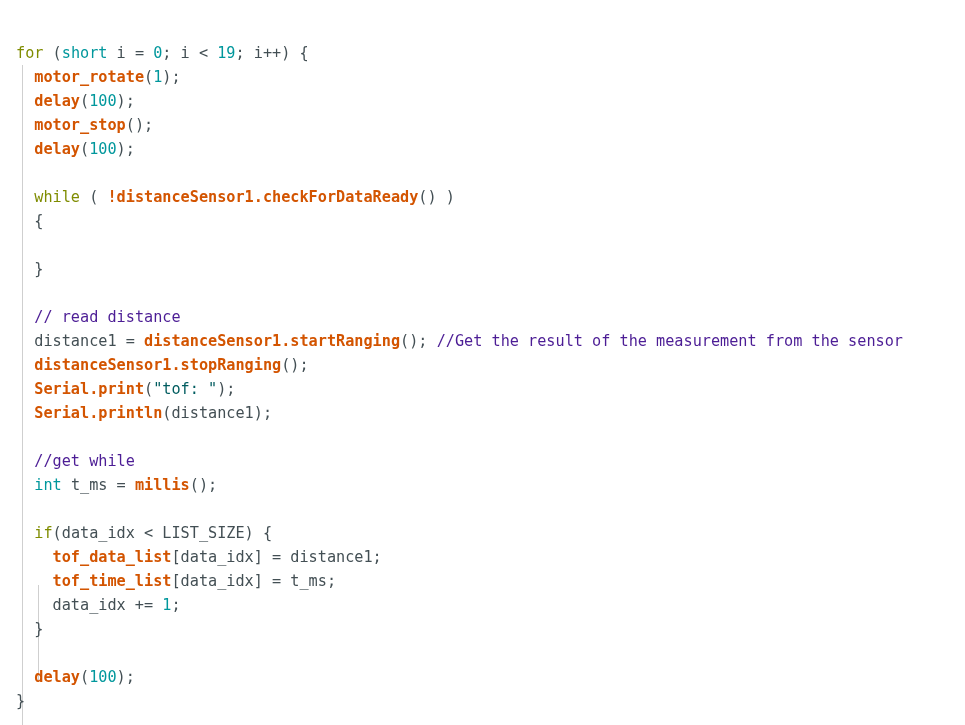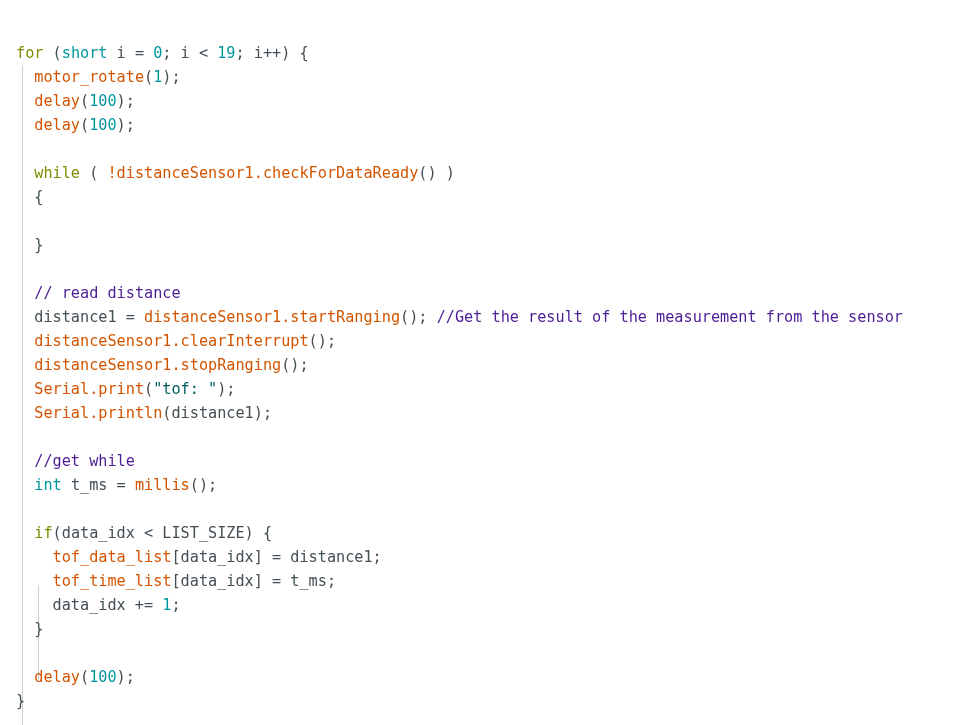--- a/index.html
+++ b/index.html
@@ -54,47 +54,47 @@
     white-space: pre;
     color: #434f54;
     padding-left: 16px;
     letter-spacing: 0px;
   }
 
   
   .tok-kw       { color: #7f8c00; }   
   .tok-type     { color: #00979c; }   
   .tok-num      { color: #00979c; }   
-  .tok-fn       { color: #d35400; }   
+  .tok-fn       { color: #d35400; font-weight: bold; }   
   .tok-str      { color: #005c5f; }   
   .tok-comment  { color: #4c1d95; }   
   .tok-plain    { color: #434f54; }   
 </style>
 </head>
 <body>
 
 <div id="code-editor">
 
   <div class="indent-guide guide-outer"></div>
   <div class="indent-guide guide-inner"></div>
 
   <div class="code-lines">
       <div class="code-line"><span class="tok-kw">for</span><span class="tok-plain"> (</span><span class="tok-type">short</span><span class="tok-plain"> i = </span><span class="tok-num">0</span><span class="tok-plain">; i &lt; </span><span class="tok-num">19</span><span class="tok-plain">; i++) {</span></div>
       <div class="code-line"><span class="tok-plain">  </span><span class="tok-fn">motor_rotate</span><span class="tok-plain">(</span><span class="tok-num">1</span><span class="tok-plain">);</span></div>
       <div class="code-line"><span class="tok-plain">  </span><span class="tok-fn">delay</span><span class="tok-plain">(</span><span class="tok-num">100</span><span class="tok-plain">);</span></div>
+      <div class="code-line"><span class="tok-plain">  </span><span class="tok-fn">motor_stop</span><span class="tok-plain">();</span></div>
       <div class="code-line"><span class="tok-plain">  </span><span class="tok-fn">delay</span><span class="tok-plain">(</span><span class="tok-num">100</span><span class="tok-plain">);</span></div>
       <div class="code-line">&nbsp;</div>
       <div class="code-line"><span class="tok-plain">  </span><span class="tok-kw">while</span><span class="tok-plain"> ( </span><span class="tok-fn">!distanceSensor1.checkForDataReady</span><span class="tok-plain">() )</span></div>
       <div class="code-line"><span class="tok-plain">  {</span></div>
       <div class="code-line">&nbsp;</div>
       <div class="code-line"><span class="tok-plain">  }</span></div>
       <div class="code-line">&nbsp;</div>
       <div class="code-line"><span class="tok-plain">  </span><span class="tok-comment">// read distance</span></div>
       <div class="code-line"><span class="tok-plain">  distance1 = </span><span class="tok-fn">distanceSensor1.startRanging</span><span class="tok-plain">(); </span><span class="tok-comment">//Get the result of the measurement from the sensor</span></div>
-      <div class="code-line"><span class="tok-plain">  </span><span class="tok-fn">distanceSensor1.clearInterrupt</span><span class="tok-plain">();</span></div>
       <div class="code-line"><span class="tok-plain">  </span><span class="tok-fn">distanceSensor1.stopRanging</span><span class="tok-plain">();</span></div>
       <div class="code-line"><span class="tok-plain">  </span><span class="tok-fn">Serial.print</span><span class="tok-plain">(</span><span class="tok-str">"tof: "</span><span class="tok-plain">);</span></div>
       <div class="code-line"><span class="tok-plain">  </span><span class="tok-fn">Serial.println</span><span class="tok-plain">(distance1);</span></div>
       <div class="code-line">&nbsp;</div>
       <div class="code-line"><span class="tok-plain">  </span><span class="tok-comment">//get while</span></div>
       <div class="code-line"><span class="tok-plain">  </span><span class="tok-type">int</span><span class="tok-plain"> t_ms = </span><span class="tok-fn">millis</span><span class="tok-plain">();</span></div>
       <div class="code-line">&nbsp;</div>
       <div class="code-line"><span class="tok-plain">  </span><span class="tok-kw">if</span><span class="tok-plain">(data_idx &lt; LIST_SIZE) {</span></div>
       <div class="code-line"><span class="tok-plain">    </span><span class="tok-fn">tof_data_list</span><span class="tok-plain">[data_idx] = distance1;</span></div>
       <div class="code-line"><span class="tok-plain">    </span><span class="tok-fn">tof_time_list</span><span class="tok-plain">[data_idx] = t_ms;</span></div>

